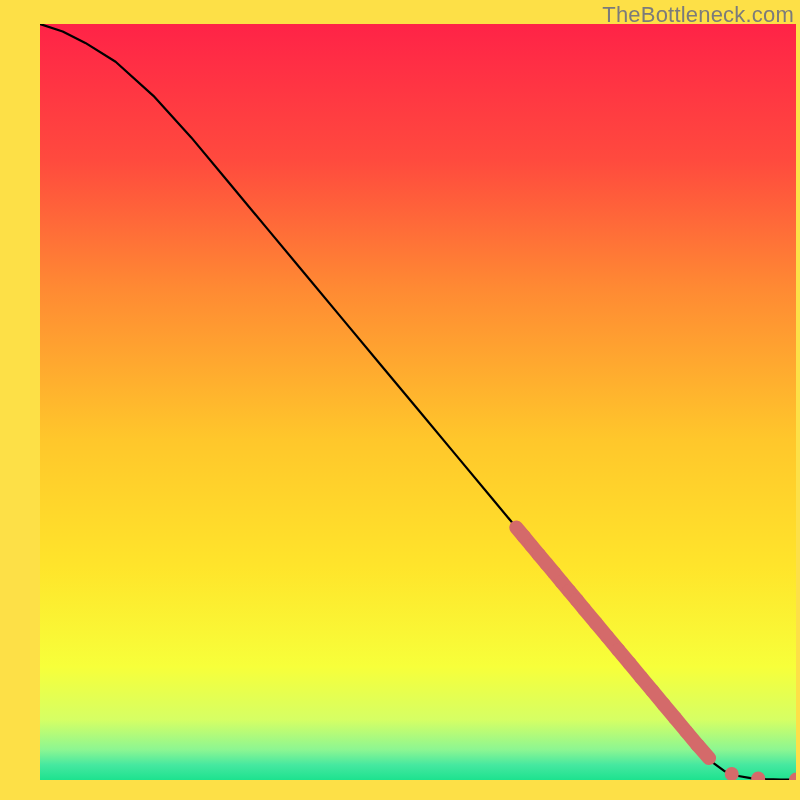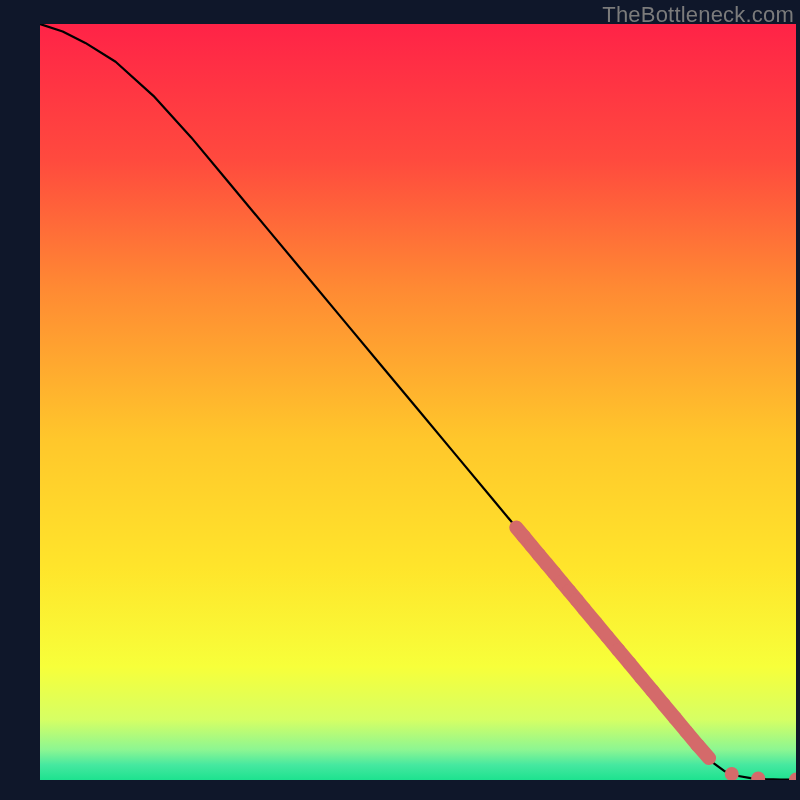--- a/index.html
+++ b/index.html
@@ -1,21 +1,21 @@
 <!DOCTYPE html>
 <html><head>
 <meta charset="utf-8">
 <style>
   * { margin: 0; padding: 0; box-sizing: border-box; }
   html, body { width: 800px; height: 800px; overflow: hidden; background: #000; }
   .frame {
     position: relative;
     width: 800px;
     height: 800px;
-    background: #0f172a;
+    background: #fde047;
   }
   .watermark {
     position: absolute;
     top: 2px;
     right: 6px;
     font-family: Arial, Helvetica, sans-serif;
     font-size: 22px;
     color: #7b7b7b;
     letter-spacing: 0.2px;
     z-index: 10;

